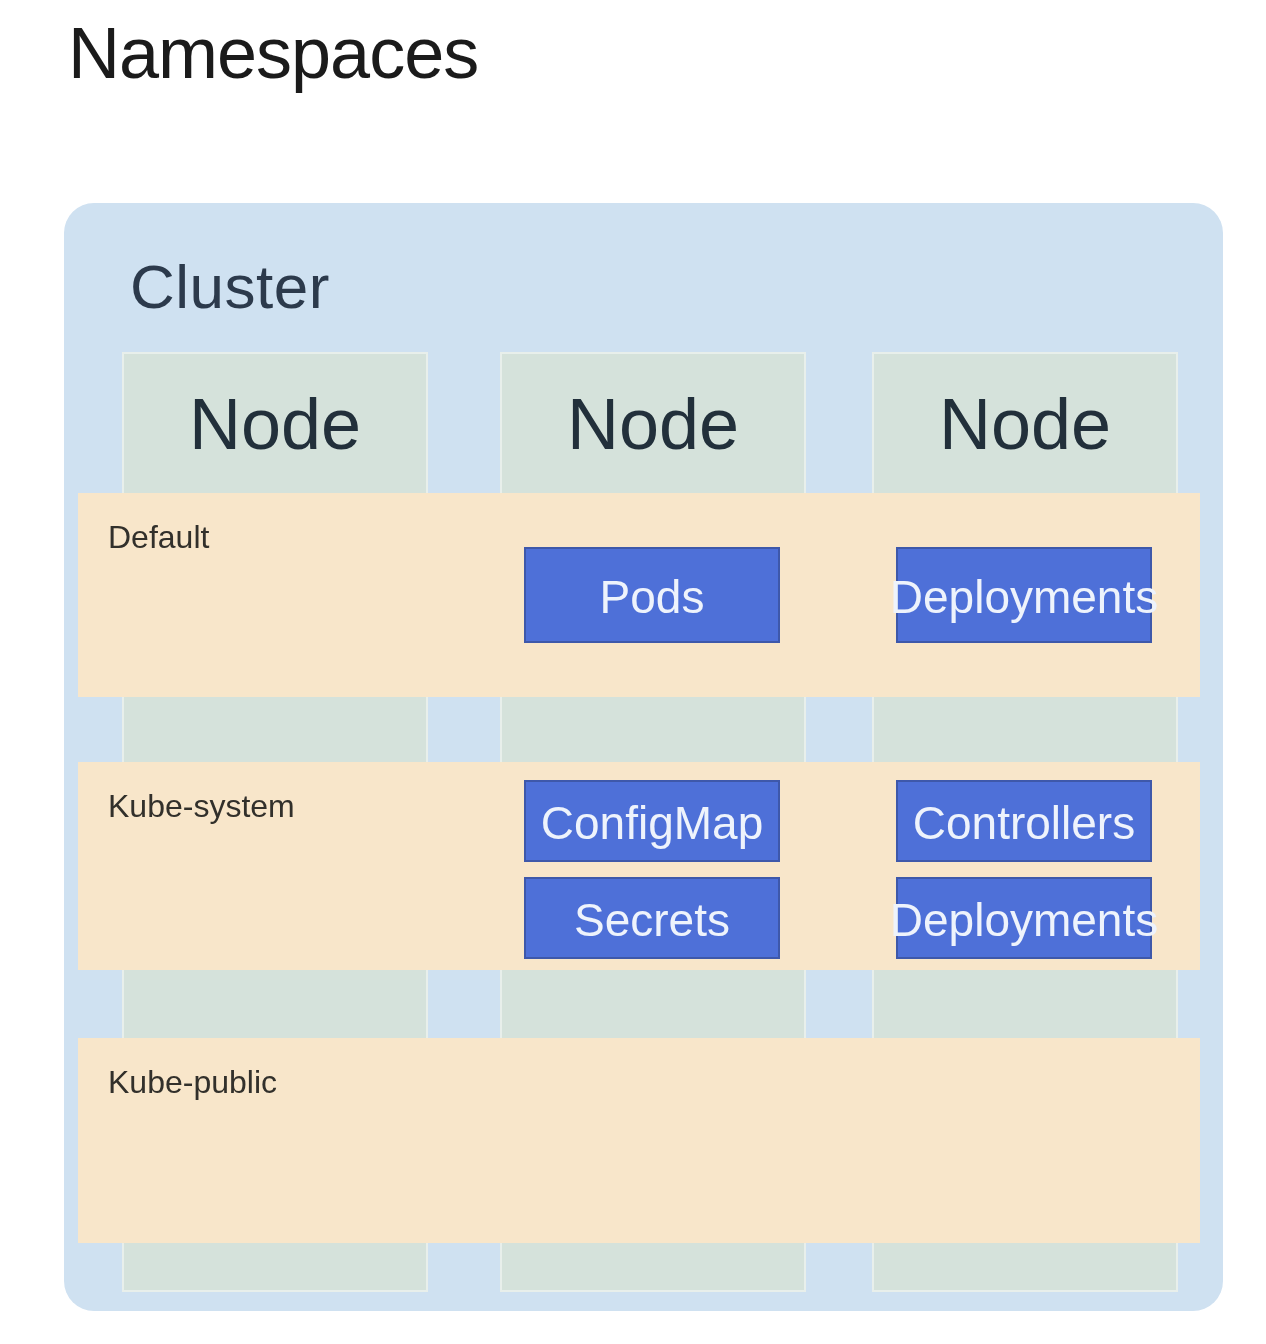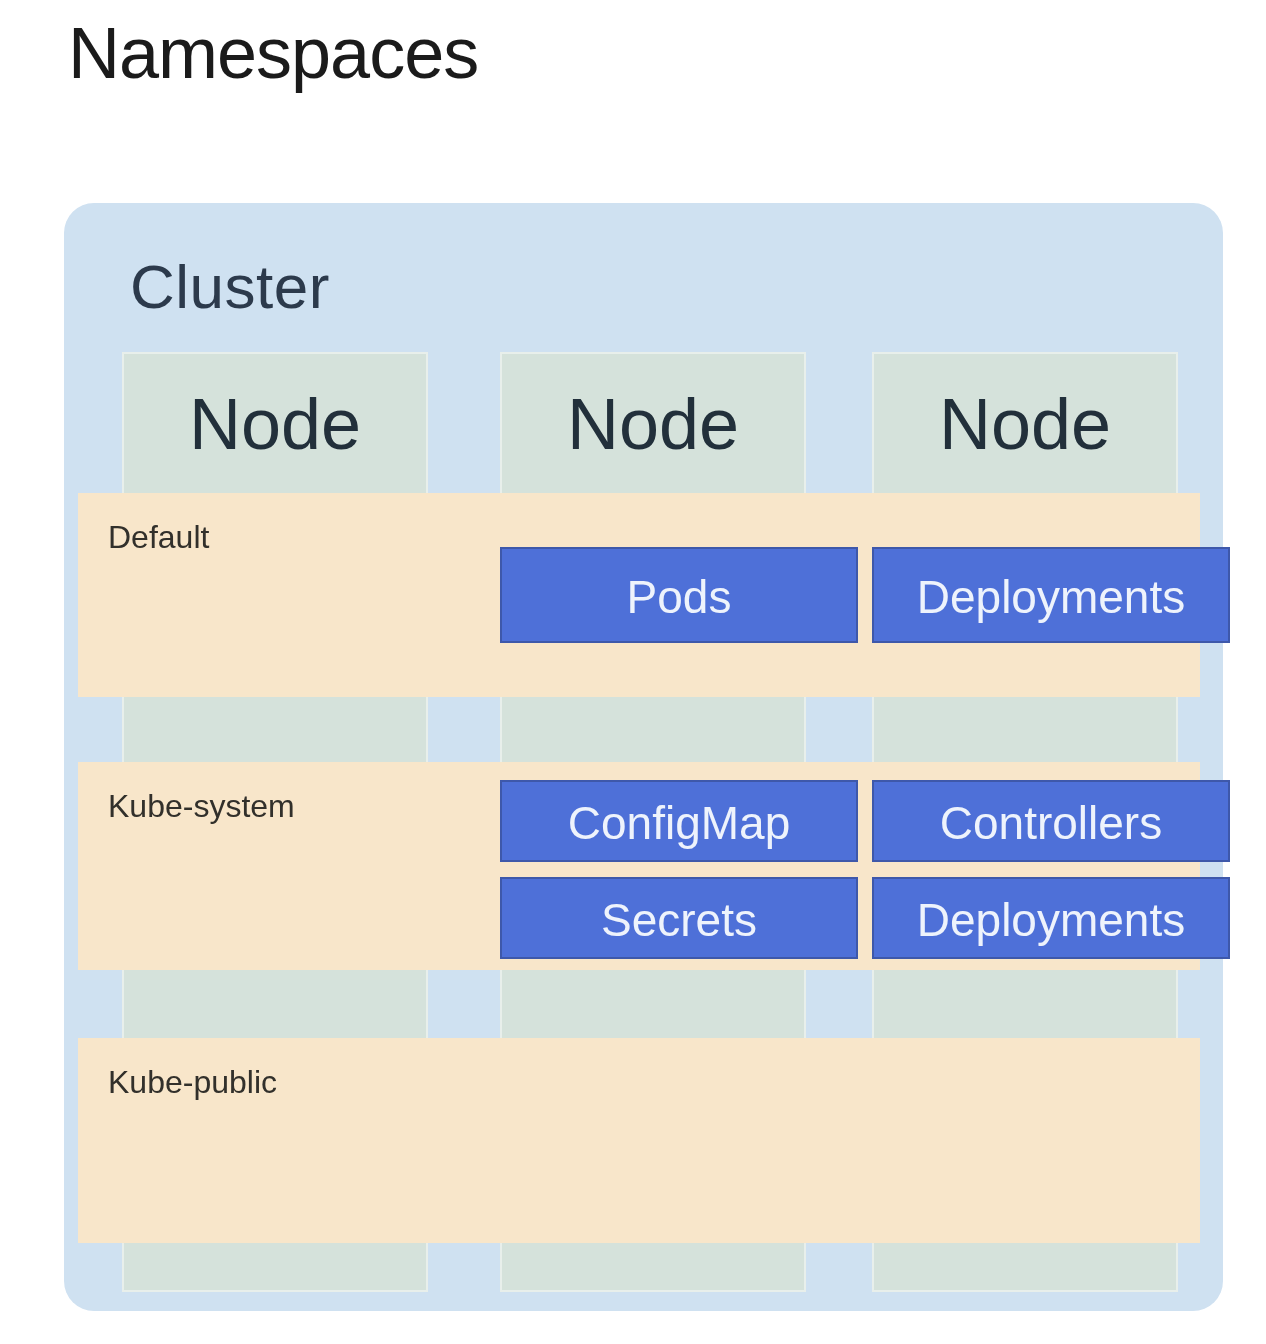--- a/index.html
+++ b/index.html
@@ -45,24 +45,24 @@
     background:var(--namespace-bg); z-index:2;
   }
   .ns-band.default{top:290px; height:204px;}
   .ns-band.kube-system{top:559px; height:208px;}
   .ns-band.kube-public{top:835px; height:205px;}
   .ns-label{
     position:absolute; left:30px; top:26px;
     font-size:32px; color:var(--namespace-text);
   }
   .resource{
-    position:absolute; width:358px; z-index:3;
+    position:absolute; width:256px; z-index:3;
     background:var(--resource-bg); border:2px solid var(--resource-border);
     display:flex; align-items:center; justify-content:center;
-    font-size:46px; color:var(--resource-text); padding-top:4px;
+    font-size:46px; color:var(--resource-text); padding-top:4px;margin-left:24px;
   }
   .resource.colB{left:436px;} .resource.colC{left:808px;}
   .resource.row-default{top:344px; height:96px;}
   .resource.row-ks1{top:577px; height:82px;}
   .resource.row-ks2{top:674px; height:82px;}
 </style>
 </head>
 <body>
 
 <h1 class="page-title">Namespaces</h1>

